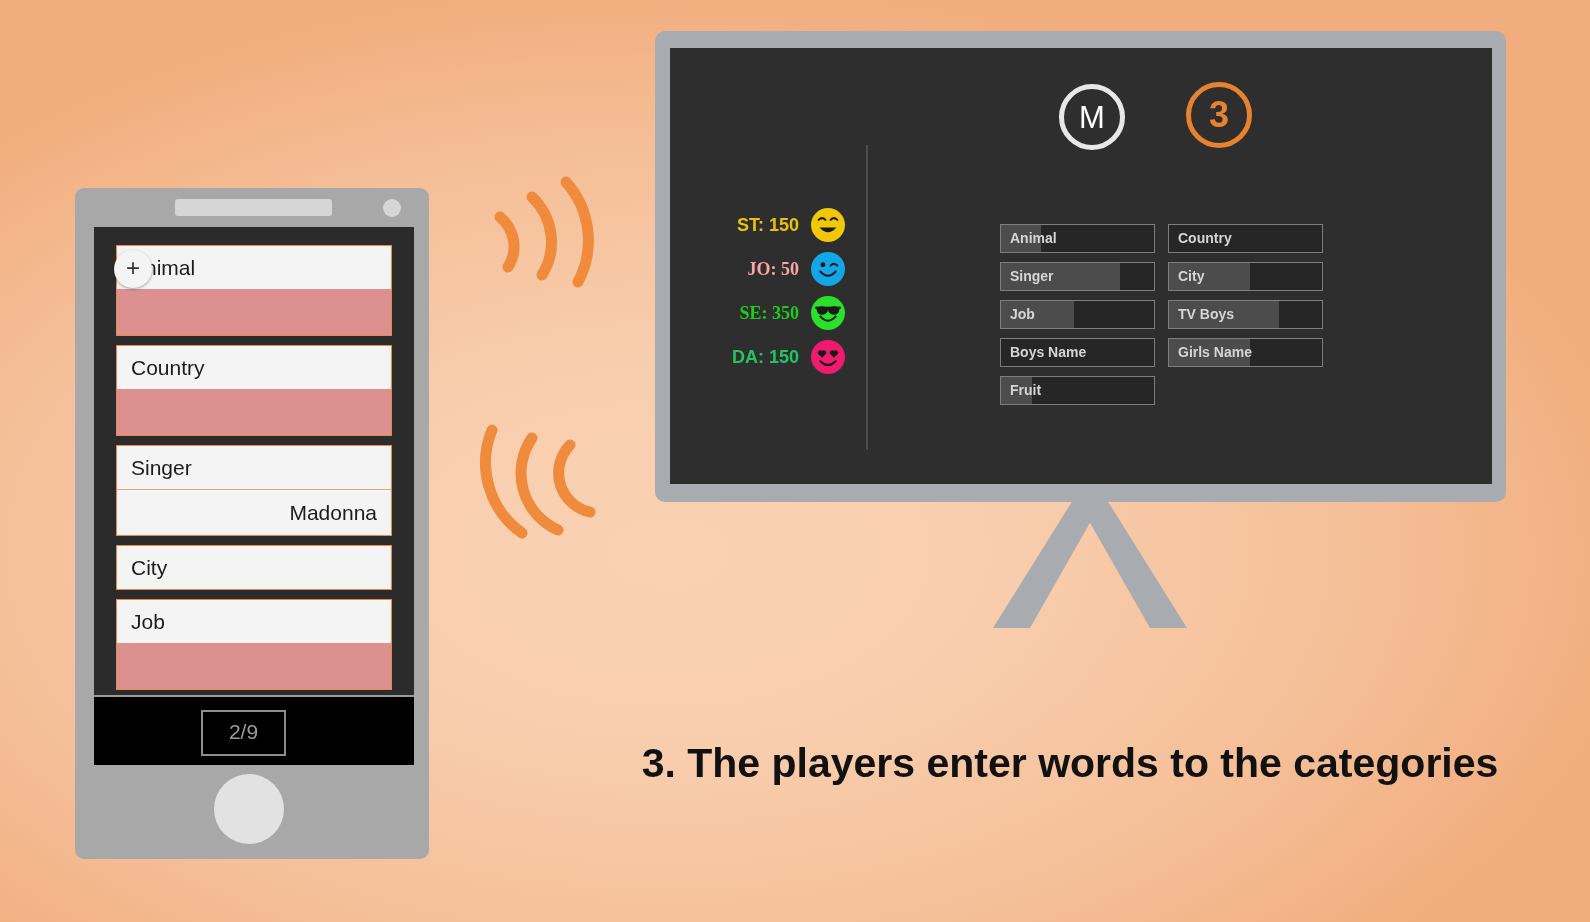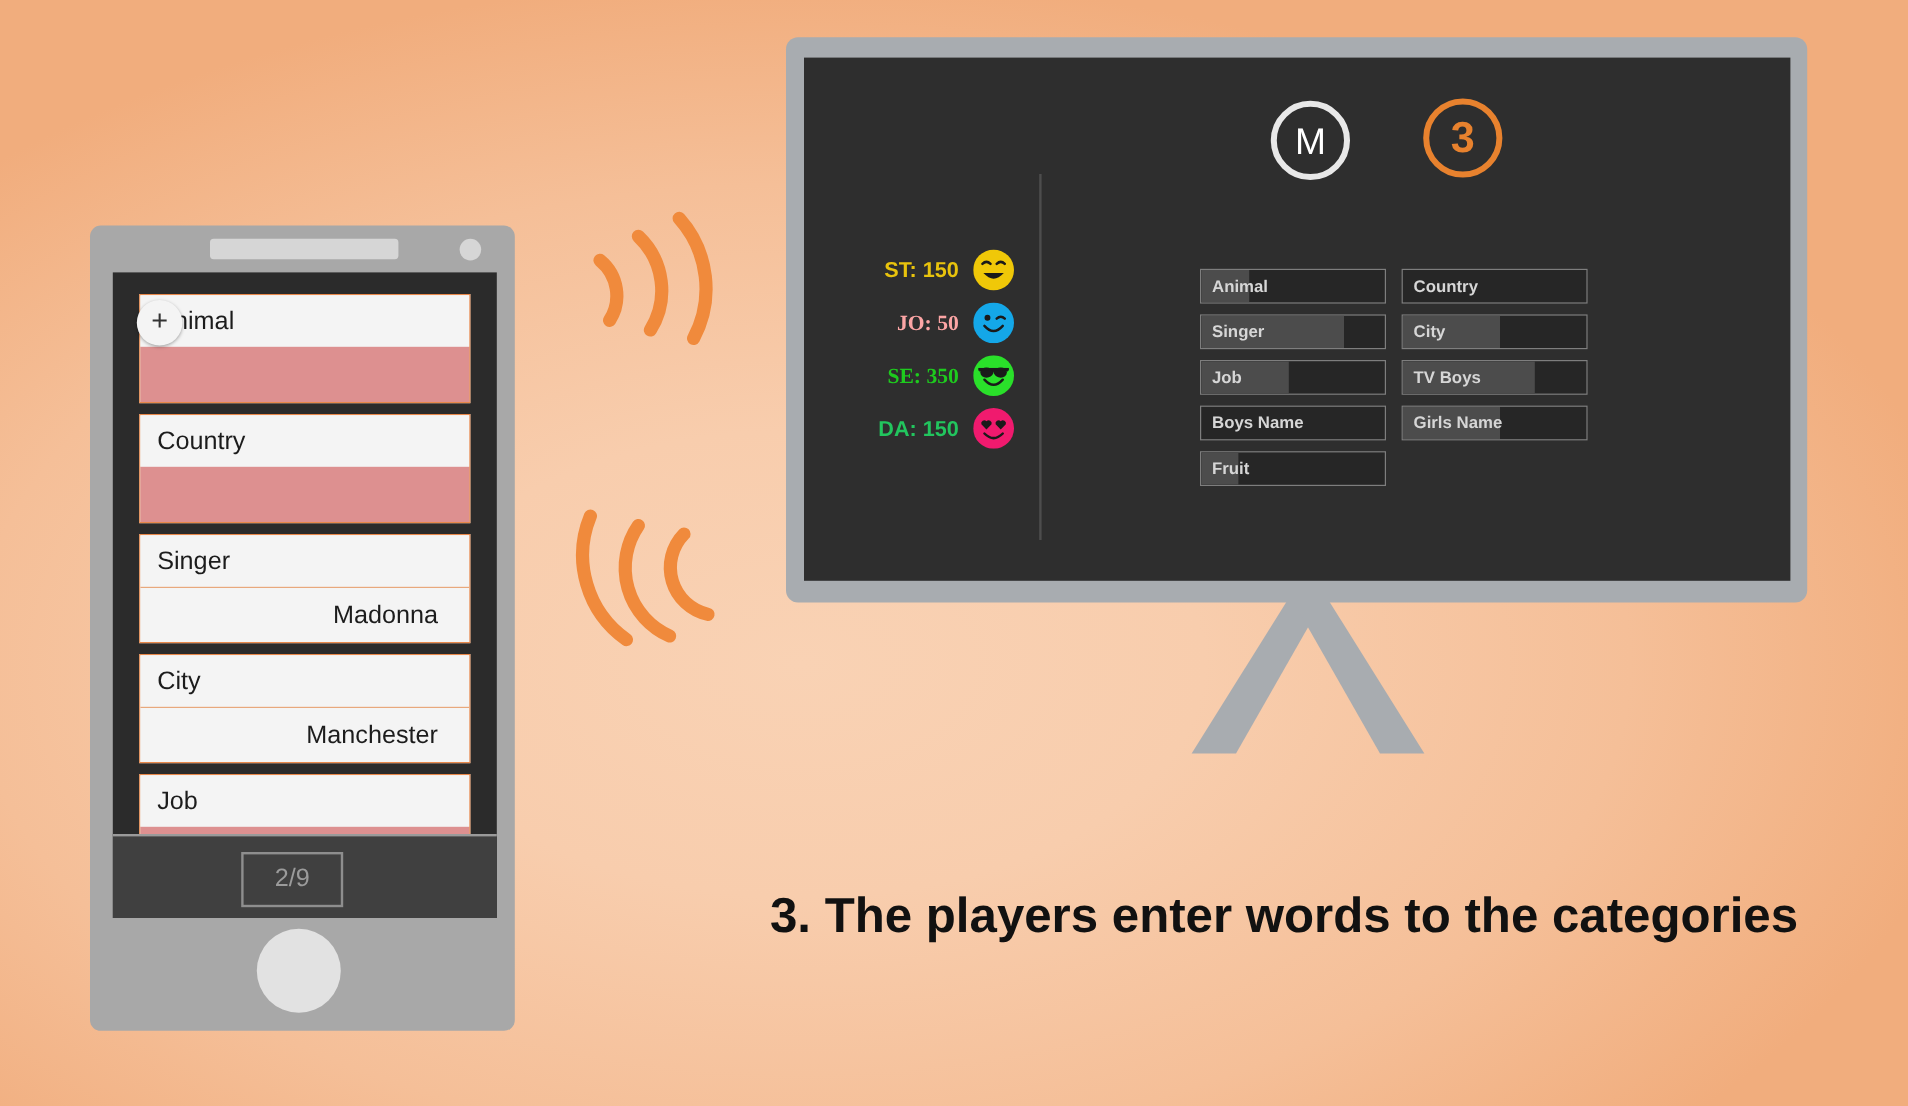--- a/index.html
+++ b/index.html
@@ -84,21 +84,21 @@
     line-height: 43px;
     padding-left: 14px;
     font-size: 21px;
     color: #1c1c1c;
     background: #f4f4f4;
     box-sizing: border-box;
   }
   .cat-value {
     height: 46px;
     line-height: 46px;
-    padding-right: 26px;
+    padding-right: 14px;
     text-align: right;
     font-size: 21px;
     color: #1c1c1c;
     background: #f4f4f4;
     border-top: 1px solid #e8a87c;
     box-sizing: border-box;
   }
   .cat-value.empty {
     background: #dd9090;
     border-top: none;
@@ -117,21 +117,21 @@
     line-height: 36px;
     text-align: center;
     font-weight: 300;
   }
   #phone-footer {
     position: absolute;
     left: 0;
     bottom: 0;
     width: 332px;
     height: 68px;
-    background: #404040;
+    background: #000000;
     border-top: 2px solid #9a9a9a;
   }
   #page-counter {
     position: absolute;
     left: 107px;
     top: 13px;
     width: 81px;
     height: 42px;
     border: 2px solid #8e8e8e;
     color: #9b9b9b;
@@ -296,21 +296,20 @@
           <div class="cat-card">
             <div class="cat-label">Country</div>
             <div class="cat-value empty"></div>
           </div>
           <div class="cat-card">
             <div class="cat-label">Singer</div>
             <div class="cat-value">Madonna</div>
           </div>
           <div class="cat-card">
             <div class="cat-label">City</div>
-            <div class="cat-value">Manchester</div>
           </div>
           <div class="cat-card">
             <div class="cat-label">Job</div>
             <div class="cat-value empty"></div>
           </div>
         </div>
       <div id="add-btn">+</div>
 
       <div id="phone-footer">
         <div id="page-counter">2/9</div>

